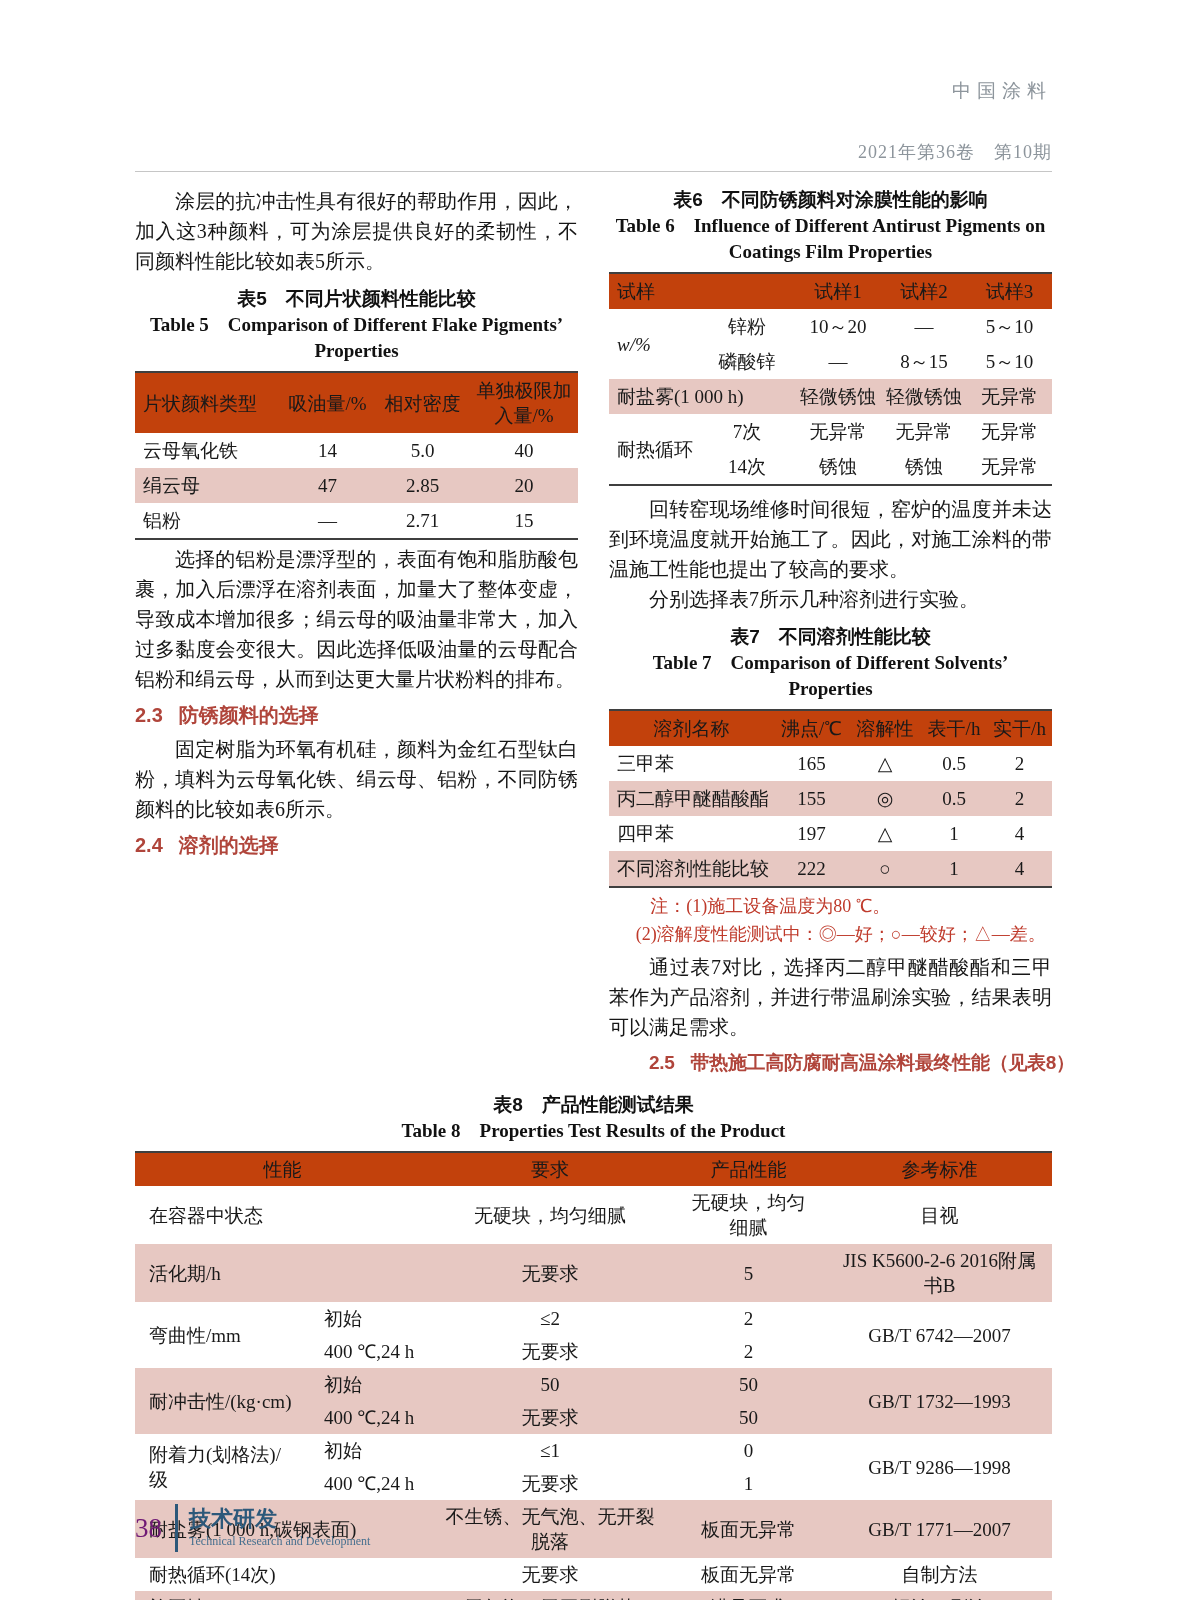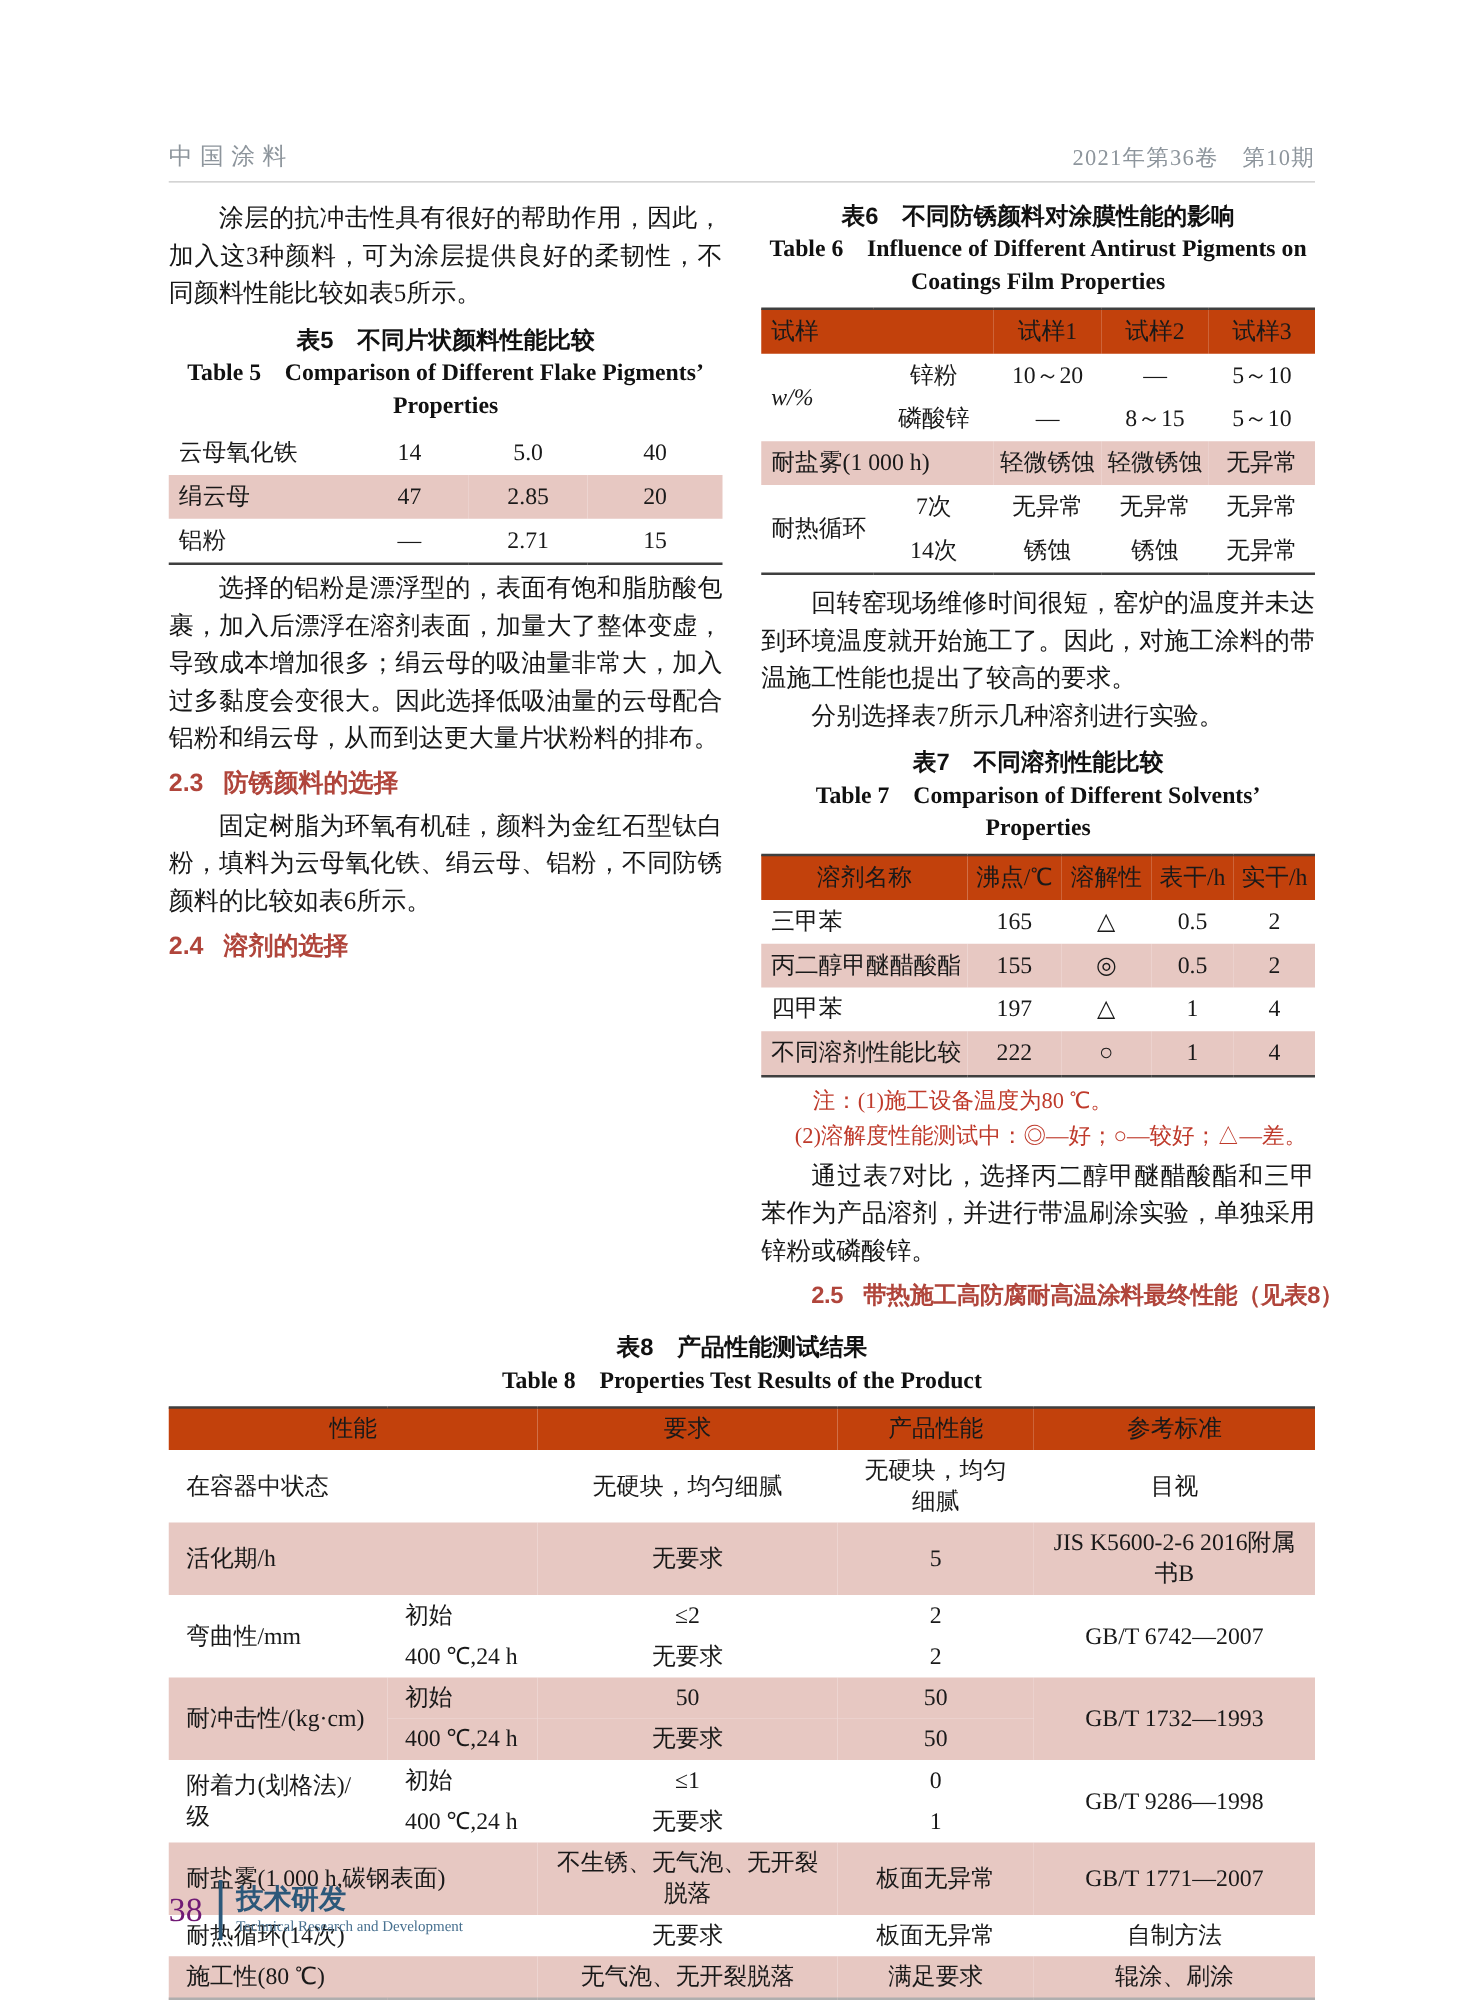--- a/index.html
+++ b/index.html
@@ -5,21 +5,21 @@
   * { margin:0; padding:0; box-sizing:border-box; }
   body { background:#ffffff; }
   .page {
     position:relative; width:1187px; height:1600px; margin:0 auto;
     background:#ffffff; overflow:hidden;
     padding:78px 135px 0 135px;
     font-family:"Liberation Serif", serif; color:#1c1c1c;
   }
   
   .page-header { display:flex; justify-content:space-between; align-items:flex-end;
-    border-bottom:1px solid #c6c6c6; padding-bottom:7px; }
+    border-bottom:1px solid #c6c6c6; padding-bottom:7px;flex-direction:column; }
   .journal-name { font-size:19px; color:#8d959c; letter-spacing:6px; }
   .issue-info { font-size:18px; color:#8d959c; letter-spacing:1px;margin-top:36px; }
 
   
   .cols { display:flex; gap:31px; margin-top:14px; }
   .col { width:443px; }
 
   p.body-text { font-size:20px; line-height:30px; text-indent:2em; text-align:justify; color:#161616; }
   .sec-head { font-family:"Liberation Sans", sans-serif; font-weight:bold; font-size:20px;
     color:#b0453b; margin:7px 0 5px 0; line-height:28px; }
@@ -80,20 +80,26 @@
       <div class="caption-en">Table 5　Comparison of Different Flake Pigments’ Properties</div>
 
       <table>
         <colgroup>
             <col style="width:145px">
             <col style="width:95px">
             <col style="width:95px">
             <col style="width:108px">
           </colgroup>
         <tbody>
+            <tr class="hd">
+          <th class="al">片状颜料类型</th>
+          <th>吸油量/%</th>
+          <th>相对密度</th>
+          <th>单独极限加入量/%</th>
+        </tr>
         <tr>
           <td class="al">云母氧化铁</td>
           <td>14</td>
           <td>5.0</td>
           <td>40</td>
         </tr>
         <tr class="pink">
           <td class="al">绢云母</td>
           <td>47</td>
           <td>2.85</td>
@@ -226,21 +232,21 @@
           <td>4</td>
         </tr>
       </tbody>
         </table>
 
       <div class="notes">
         <div class="note-line-1">注：(1)施工设备温度为80 ℃。</div>
         <div class="note-line-2">(2)溶解度性能测试中：◎—好；○—较好；△—差。</div>
       </div>
 
-      <p class="body-text">通过表7对比，选择丙二醇甲醚醋酸酯和三甲苯作为产品溶剂，并进行带温刷涂实验，单独采用锌粉或磷酸锌。</p>
+      <p class="body-text">通过表7对比，选择丙二醇甲醚醋酸酯和三甲苯作为产品溶剂，并进行带温刷涂实验，结果表明可以满足需求。</p>
 
       <div class="sec-head tight">
         <span class="sec-num">2.5</span><span>带热施工高防腐耐高温涂料最终性能（见表8）</span>
       </div>
     </div>
   </div>
 
   <div class="t8-section">
     <div class="caption-zh">表8　产品性能测试结果</div>
     <div class="caption-en">Table 8　Properties Test Results of the Product</div>

